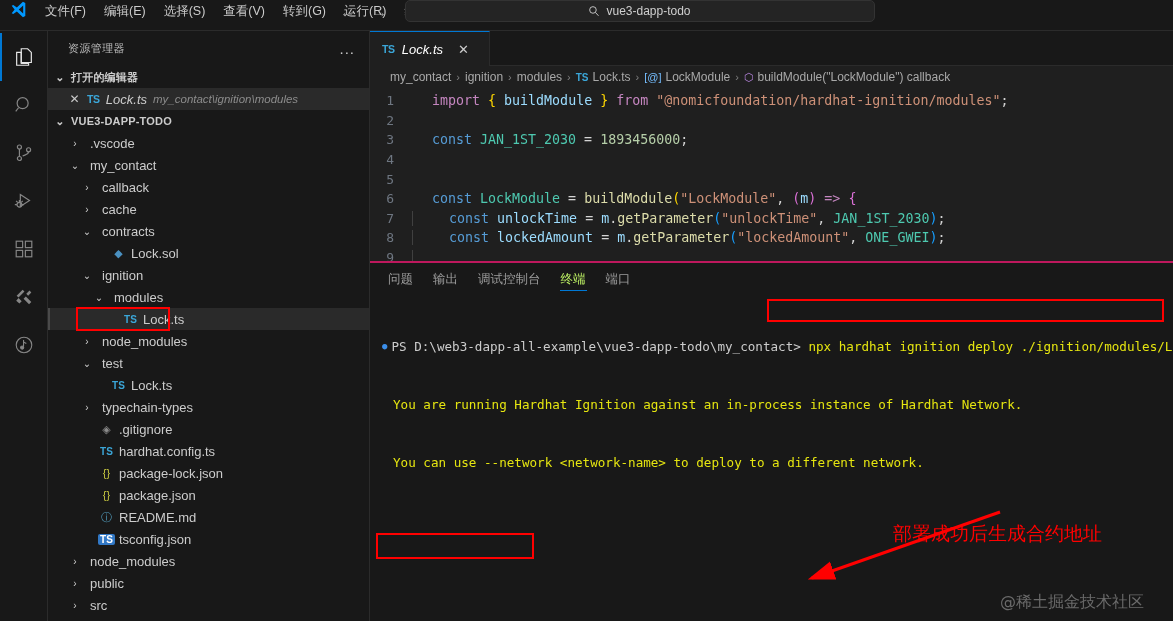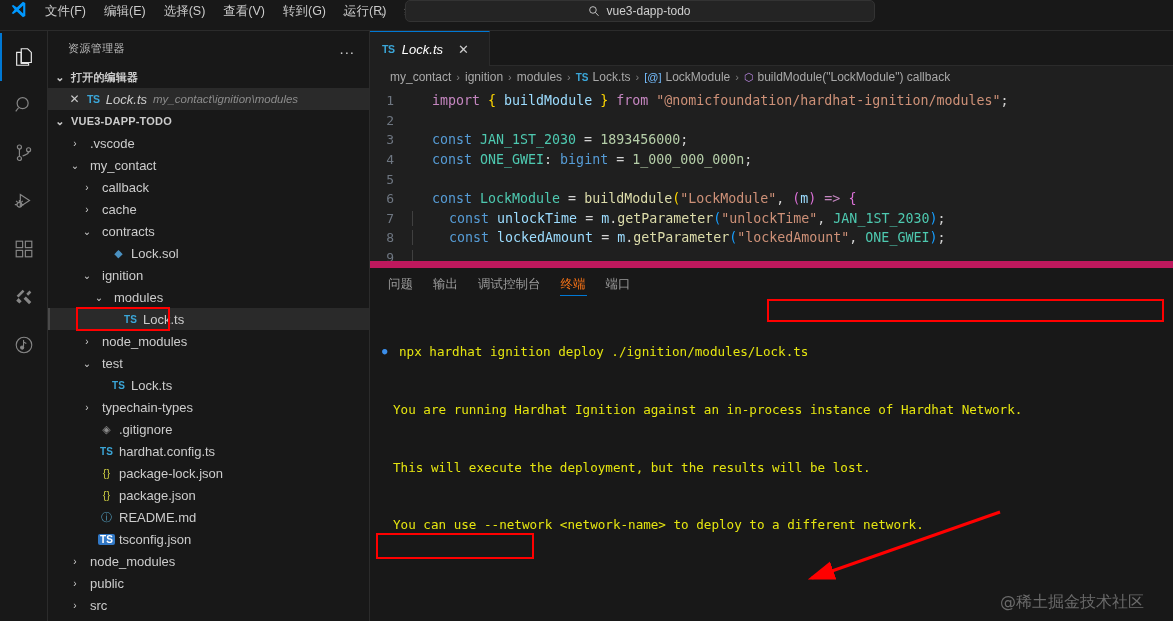--- a/index.html
+++ b/index.html
@@ -132,27 +132,27 @@
   .str { color: #ce9178; }
   .num { color: #b5cea8; }
   .pun { color: #d4d4d4; }
   .brc1 { color: #ffd700; }
   .brc2 { color: #da70d6; }
   .brc3 { color: #179fff; }
   .typ { color: #4ec9b0; }
   .op { color: #d4d4d4; }
 
   
-  .panel { height: 360px; min-height:360px; background: #181818; display:flex; flex-direction:column; border-top:7px solid #be185d;}
+  .panel { height: 360px; min-height:360px; background: #181818; display:flex; flex-direction:column; border-top:2px solid #be185d;}
   .paneltabs { height: 32px; min-height:32px; display:flex; align-items:stretch; padding-left: 8px; gap: 0px; }
   .ptab {
     display:flex; align-items:center; padding: 0 10px; font-size: 12.5px; color:#9d9d9d;
     cursor:pointer; position: relative;
   }
-  .ptab.active { color: #f97316; justify-content: center; }
+  .ptab.active { color: #bef264; justify-content: center; }
   .ptab.active::after {
     content:''; position:absolute; left:9px; right:9px; bottom:4px; height:1px; background:#0078d4;
   }
   .terminal {
     flex:1; font-family: "DejaVu Sans Mono", monospace; font-size: 12.6px;
     padding: 4px 0 0 12px; line-height: 19.2px; color: #cccccc; overflow: hidden;
     position: relative; white-space: pre;
   }
   .tline { height: 19.2px; white-space: pre; display:flex; align-items:center; }
   .t-yellow { color: #e5e510; }
@@ -446,21 +446,20 @@
         <div class="cline">
           <span class="gutter">2</span>
           <span class="ctext"></span>
         </div>
         <div class="cline">
           <span class="gutter">3</span>
           <span class="ctext"><span class="kw2">const</span><span class="typ"> JAN_1ST_2030 </span><span class="op">= </span><span class="num">1893456000</span><span class="pun">;</span></span>
         </div>
         <div class="cline">
           <span class="gutter">4</span>
-          <span class="ctext"><span class="kw2">const</span><span class="typ"> ONE_GWEI</span><span class="pun">: </span><span class="kw2">bigint</span><span class="op"> = </span><span class="num">1_000_000_000n</span><span class="pun">;</span></span>
         </div>
         <div class="cline">
           <span class="gutter">5</span>
           <span class="ctext"></span>
         </div>
         <div class="cline">
           <span class="gutter">6</span>
           <span class="ctext"><span class="kw2">const</span><span class="typ"> LockModule </span><span class="op">= </span><span class="fn">buildModule</span><span class="brc1">(</span><span class="str">"LockModule"</span><span class="pun">, </span><span class="brc2">(</span><span class="var">m</span><span class="brc2">)</span><span class="kw"> =&gt; </span><span class="brc2">{</span></span>
         </div>
         <div class="cline">
@@ -490,24 +489,23 @@
             </div>
             <div class="ptab active">
               <span>终端</span>
             </div>
             <div class="ptab">
               <span>端口</span>
             </div>
           </div>
         <div class="terminal">
           <div class="tline">
-            <span class="dot-blue">●</span><span>&nbsp;</span><span class="t-yellow">npx hardhat ignition deploy ./ignition/modules/Lock.ts</span>
+            <span class="dot-blue">●</span><span class="t-prompt">PS D:\web3-dapp-all-example\vue3-dapp-todo\my_contact&gt;</span><span>&nbsp;</span><span class="t-yellow">npx hardhat ignition deploy ./ignition/modules/Lock.ts</span>
           </div>
           <div class="tline"><span style="width:11px;display:inline-block"></span><span class="t-yellow">You are running Hardhat Ignition against an in-process instance of Hardhat Network.</span></div>
-          <div class="tline"><span style="width:11px;display:inline-block"></span><span class="t-yellow">This will execute the deployment, but the results will be lost.</span></div>
           <div class="tline"><span style="width:11px;display:inline-block"></span><span class="t-yellow">You can use --network &lt;network-name&gt; to deploy to a different network.</span></div>
           <div class="tline">&nbsp;</div>
           
           
           
           
           
           
           
           
@@ -529,14 +527,15 @@
 
   <svg width="1173" height="621" style="position:absolute;left:0;top:0;">
     <defs>
       <marker id="arrowhead" markerWidth="9" markerHeight="9" refX="7.5" refY="3.2" orient="auto">
         <polygon points="0 0, 9 3.2, 0 6.4" fill="#ff0000"></polygon>
       </marker>
     </defs>
     <line x1="1000" y1="512" x2="812" y2="578" stroke="#ff0000" stroke-width="3" marker-end="url(#arrowhead)"></line>
   </svg>
 
+  <div class="anno-text" style="left:893px; top:521px;">部署成功后生成合约地址</div>
   <div class="watermark" style="left:1000px; top:592px;">@稀土掘金技术社区</div>
 </div>
 
 </body></html>

